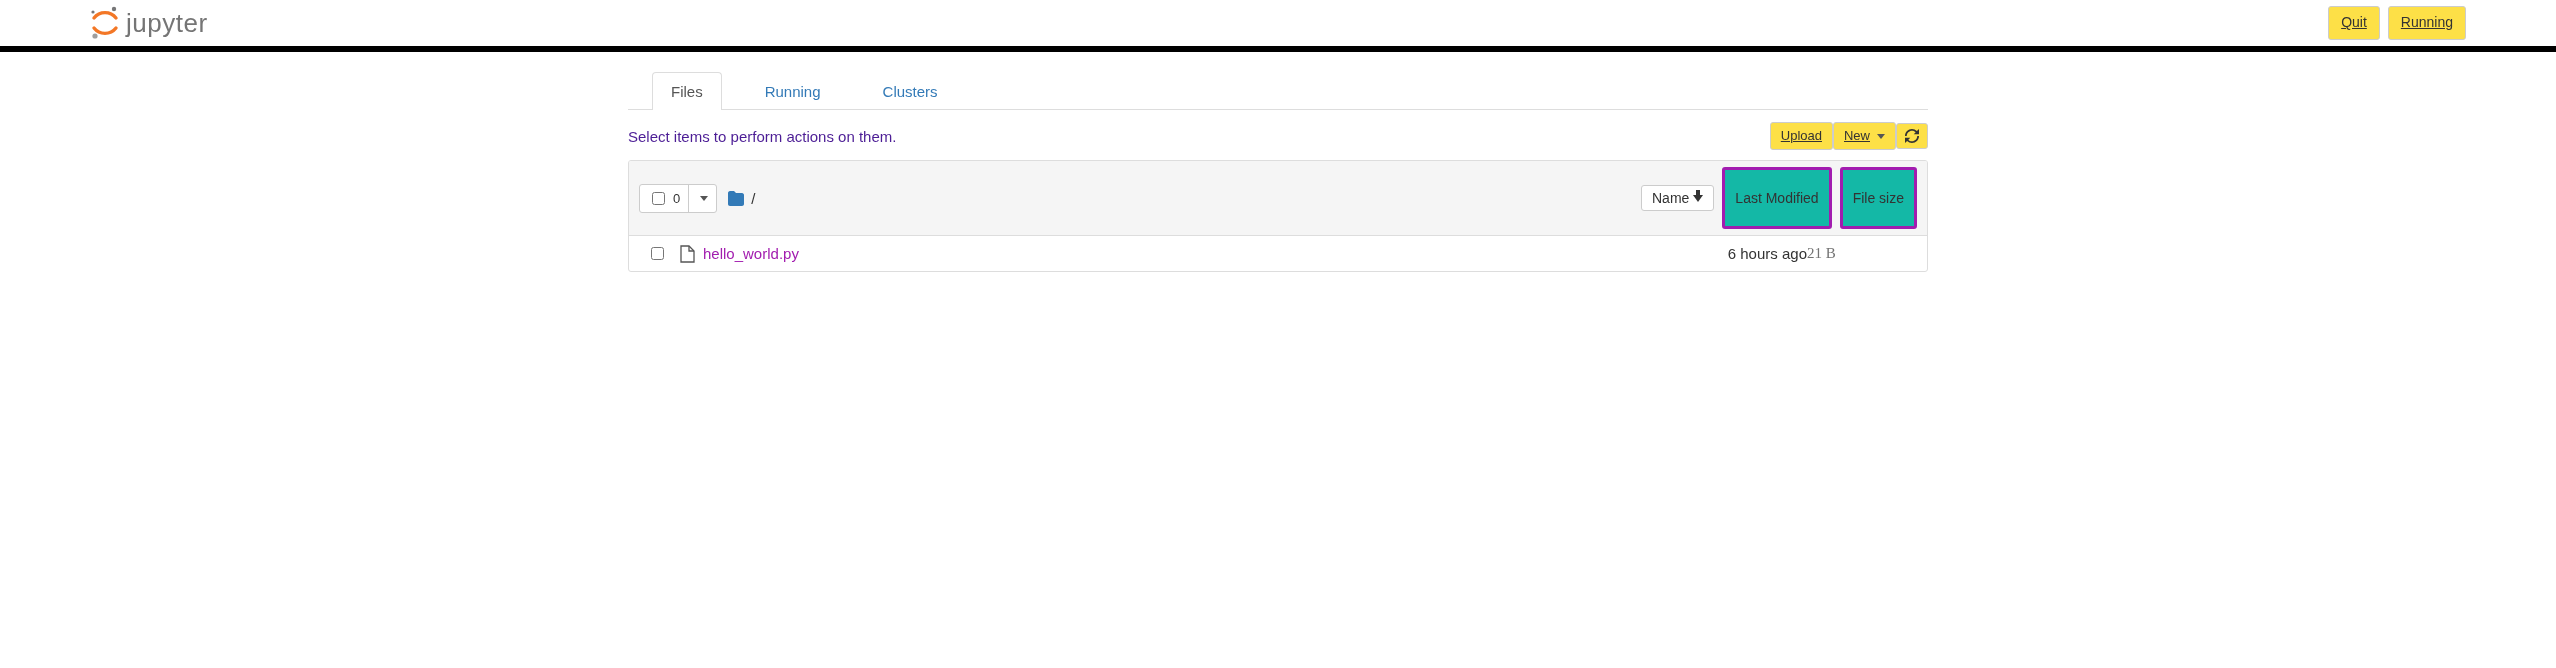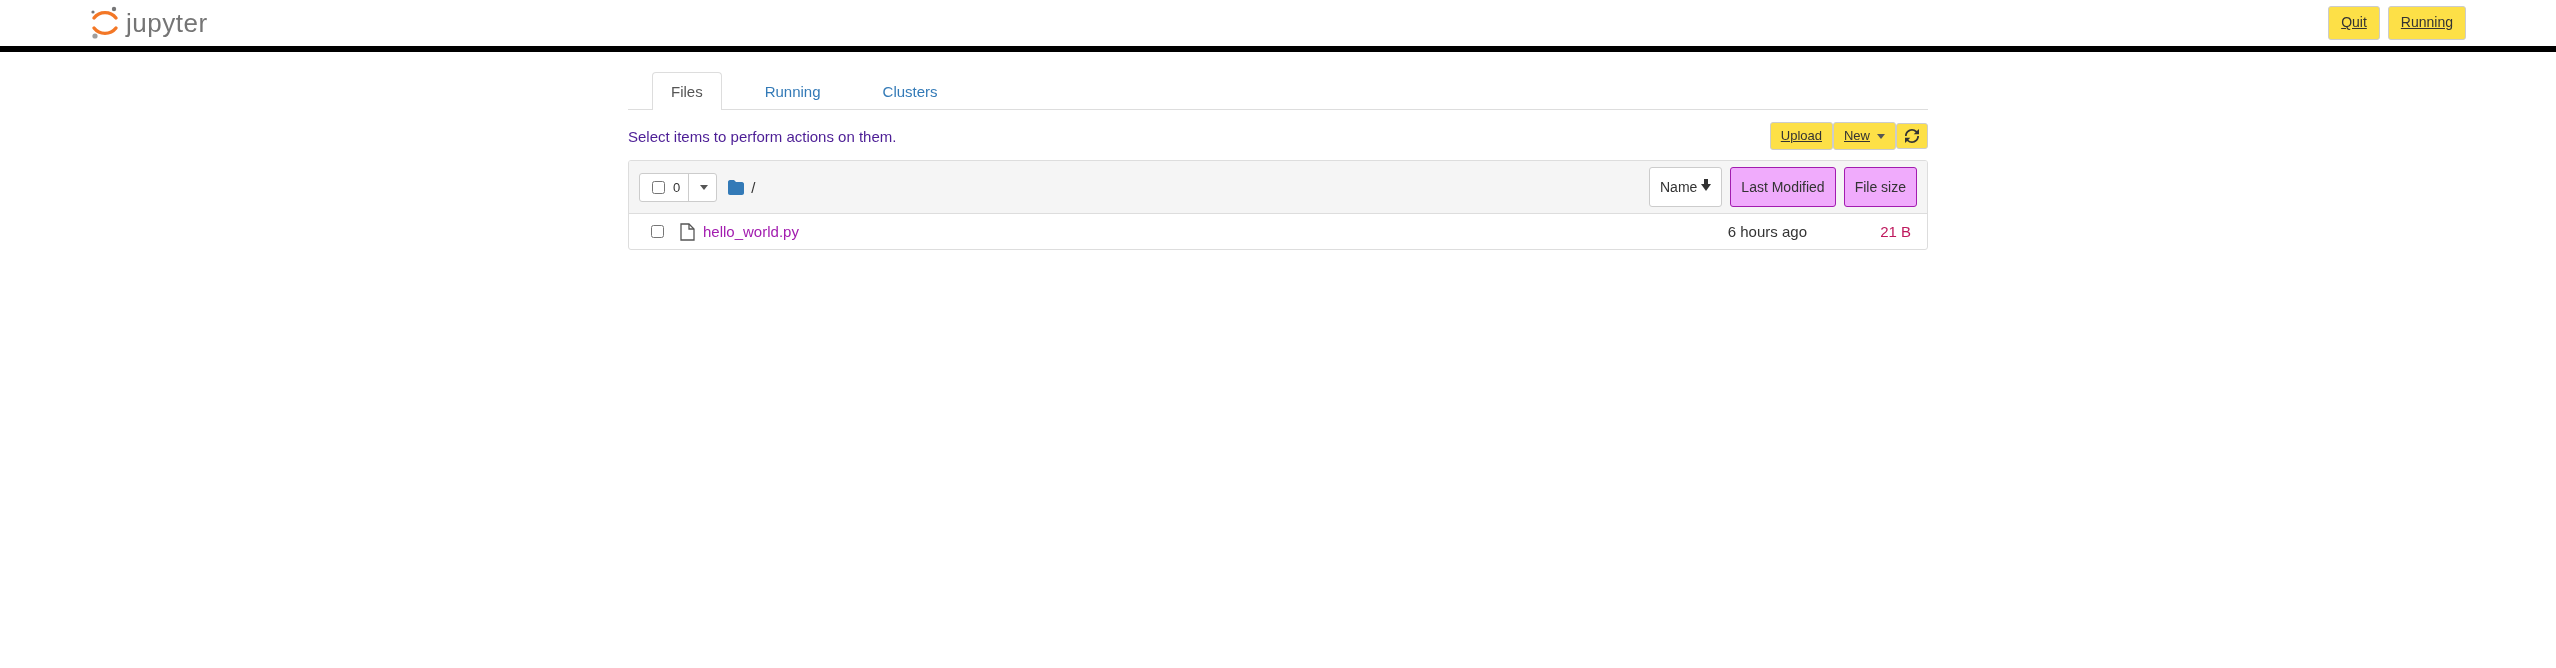--- a/index.html
+++ b/index.html
@@ -133,43 +133,43 @@
   input[type="checkbox"] {
     width: 13px; height: 13px;
     accent-color: #888;
     cursor: pointer;
   }
   .breadcrumb {
     display: flex; align-items: center; gap: 6px;
     color: #333; font-size: 15px;
   }
   .folder-icon svg { display: block; }
-  .fp-right { display: flex; gap: 8px; }
+  .fp-right { display: flex; gap: 8px; align-items: center; }
   .sort-btn {
     display: inline-flex; align-items: center; gap: 4px;
     background: #fff; border: 1px solid #ccc; border-radius: 3px;
     padding: 4px 10px; font-size: 14px; color: #333; cursor: pointer;
   }
   .col-label {
     font-size: 14px; color: #333;
     padding: 4px 6px;
   }
-  .col-label.boxed { border: 1px solid #a21caf; border-radius: 3px; background:#f0abfc; padding:11px 10px;}
+  .col-label.boxed { border: 3px solid #a21caf; border-radius: 3px; background:#14b8a6; padding:20px 10px;}
 
   .file-row {
     display: flex;
     align-items: center;
     padding: 8px 10px;
     font-size: 15px;
   }
   .file-row .fr-check { width: 36px; display:flex; justify-content:center; }
   .file-row .fr-icon { width: 24px; display:flex; justify-content:center; }
   .file-row .fr-name { flex: 1; color: #a21caf; cursor: pointer; padding-left: 4px;}
   .file-row .fr-modified { width: 180px; text-align: right; color: #333; }
-  .file-row .fr-size { width: 110px; text-align: right; color: #be185d; padding-right: 6px;}
+  .file-row .fr-size { width: 110px; text-align: left; color: #737373; padding-right: 6px; font-family: Liberation Serif, serif;}
 
   .arrow-down-icon {
     display:inline-block; width:0;height:0;
     border-left:5px solid transparent;border-right:5px solid transparent;
     border-top:7px solid #333; position: relative;
   }
   .arrow-down-icon::before{
     content:""; position:absolute; left:-2px; top:-12px;
     width:4px; height:7px; background:#333;
   }

